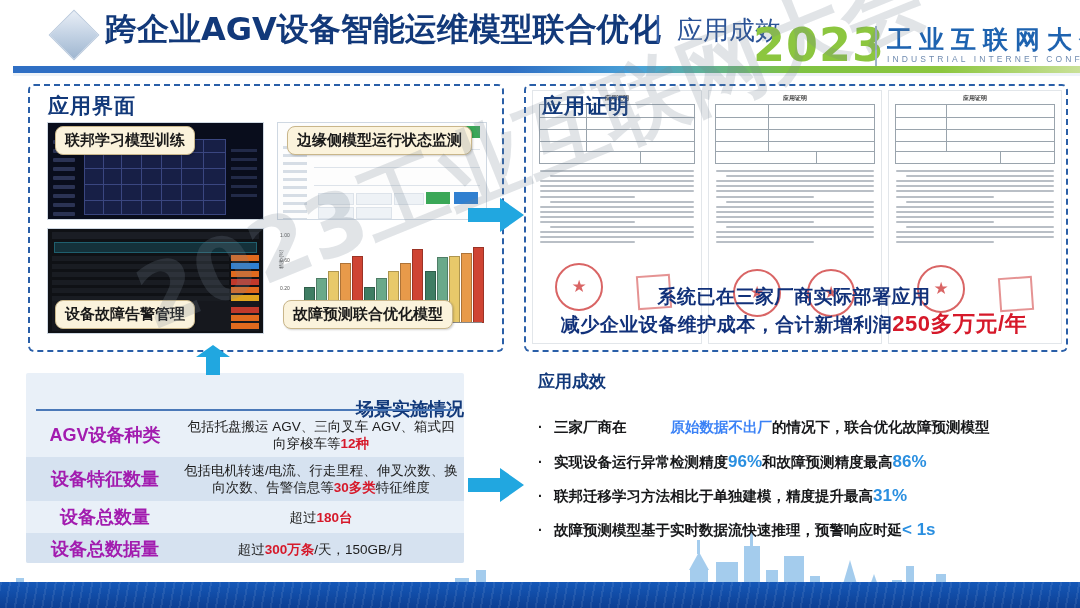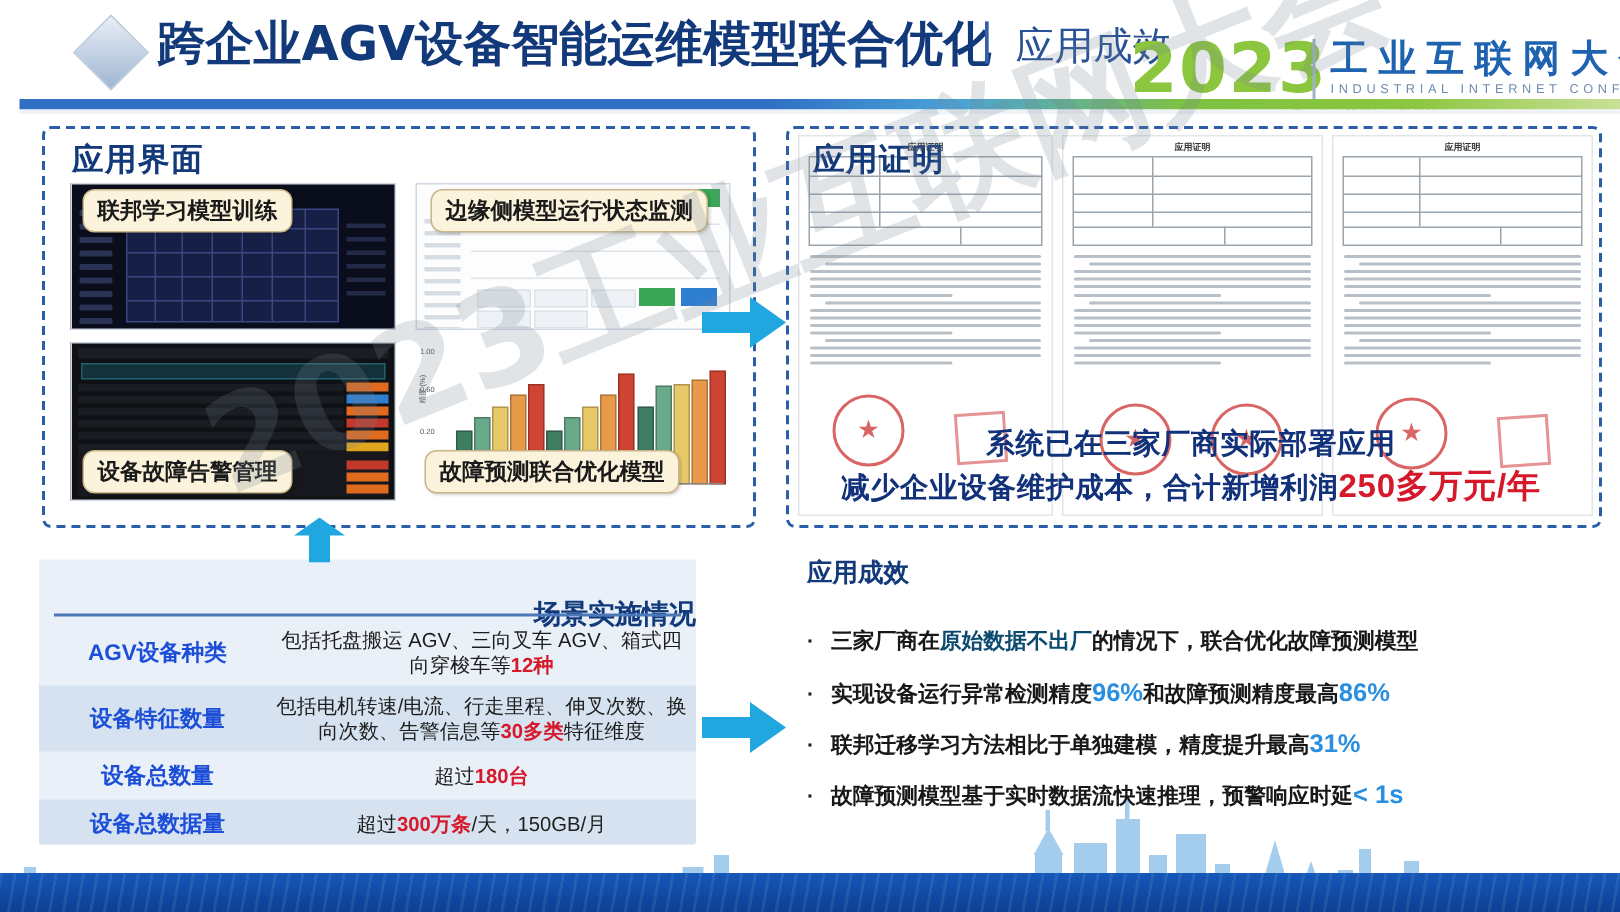--- a/index.html
+++ b/index.html
@@ -184,36 +184,36 @@
              background:#e9f0f8;border-radius:2px;overflow:hidden;z-index:4;}
   #tbl-scene .t-head{
     position:absolute;left:0;top:17px;width:100%;height:34px;
     font-size:18px;font-weight:bold;color:#12397a;padding:7px 0 0 16px;
     box-sizing:border-box;background:#e9f0f8;text-align:right;
   }
   #tbl-scene .hline{position:absolute;left:10px;right:10px;height:1.5px;background:#4a78b8;}
   .srow{position:absolute;left:0;width:100%;display:flex;align-items:center;}
   .srow.alt{background:#d6e2f0;}
   .srow .k{
-    width:158px;text-align:center;font-size:15px;font-weight:bold;color:#1d4ed8;flex:none;
+    width:158px;text-align:center;font-size:18px;font-weight:bold;color:#a21caf;flex:none;
   }
   .srow .v{
     flex:1;text-align:center;font-size:13.5px;color:#1d1d1d;line-height:17px;padding-right:6px;
   }
   .srow .v .red{color:#d6192a;font-weight:bold;}
 
   
   #panel-eff{position:absolute;left:524px;top:368px;width:540px;height:200px;z-index:4;}
   #panel-eff .eff-title{font-size:17px;font-weight:bold;color:#12397a;margin:2px 0 0 14px;}
   .bullet{
     position:absolute;left:14px;width:520px;
     font-size:14.5px;font-weight:bold;color:#17181a;white-space:nowrap;
   }
   .bullet .dot{display:inline-block;width:16px;color:#17181a;font-size:14px;}
-  .bullet .blue{color:#0c4a6e;}
+  .bullet .blue{color:#3b82f6;margin-left:44px;}
   .bullet .blue-l{color:#2a8fe0;font-size:17px;}
 
   
   .skyline{position:absolute;left:0;bottom:0;width:1080px;height:82px;z-index:1;pointer-events:none;}
   .footband{position:absolute;left:0;bottom:0;width:1080px;height:26px;
             background:linear-gradient(180deg,#1558b8 0%,#0d3f93 100%);z-index:2;}
   .footband::after{
     content:"";position:absolute;left:0;top:0;width:100%;height:100%;
     background:repeating-linear-gradient(100deg,rgba(255,255,255,.08) 0 2px,transparent 2px 9px);
   }

